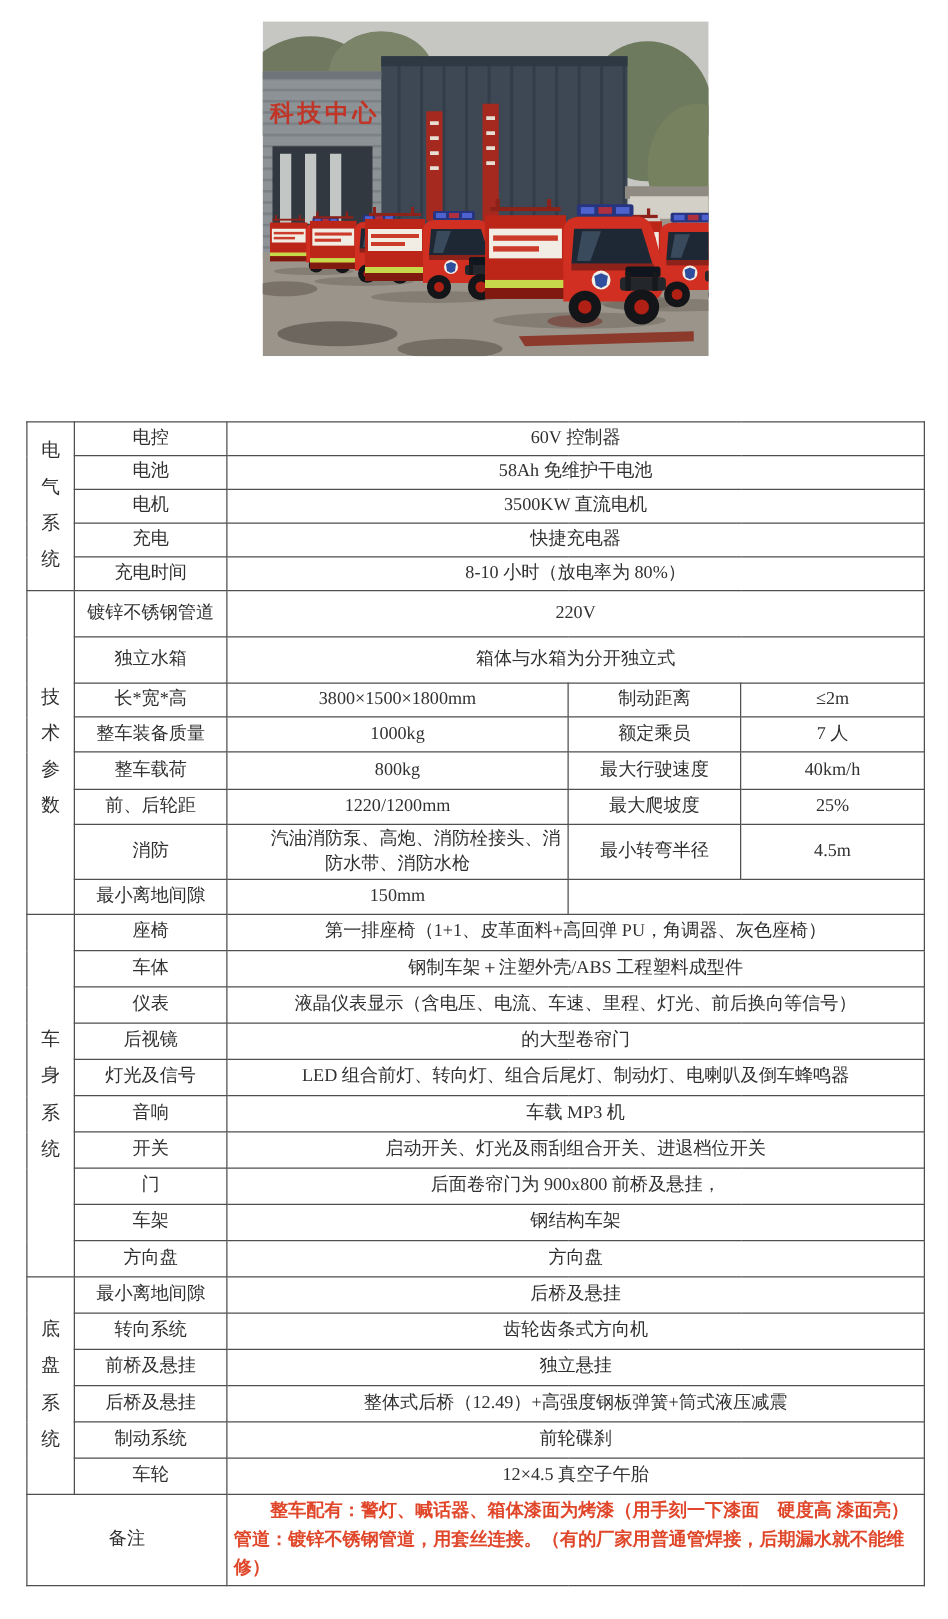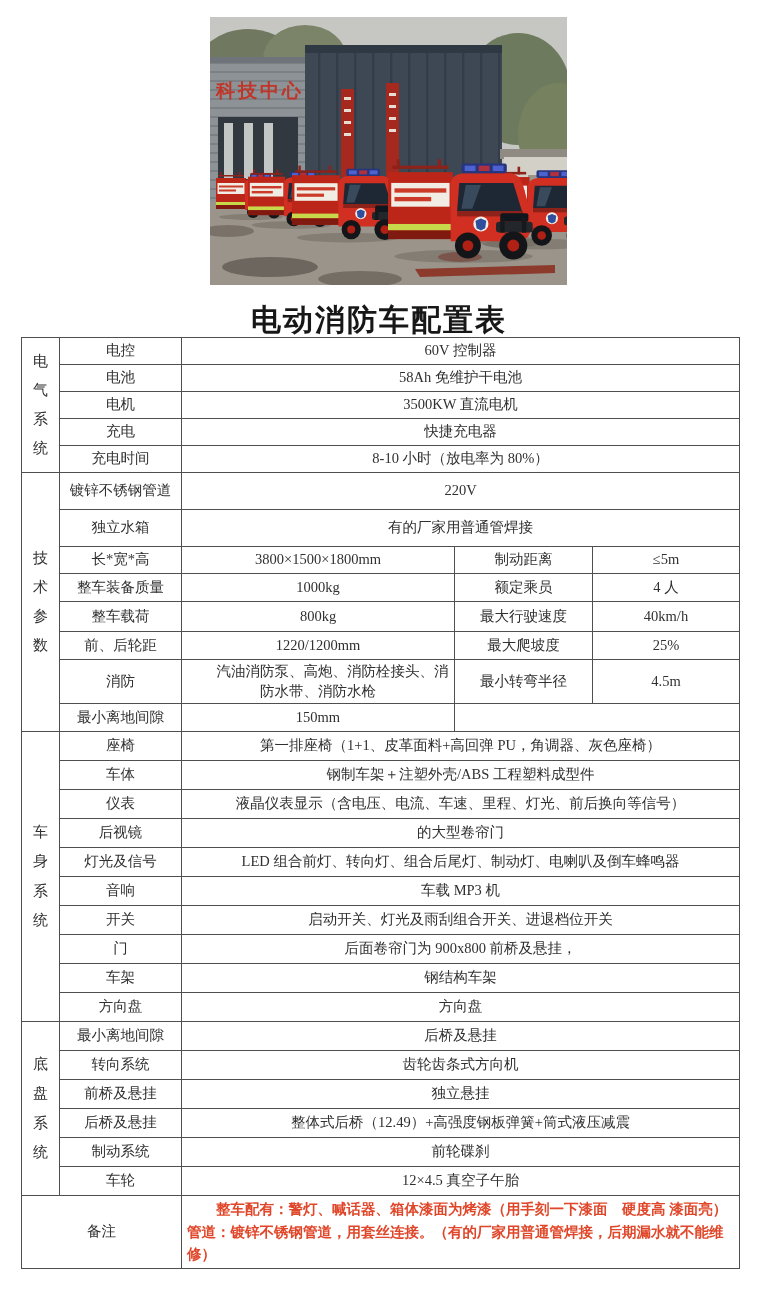--- a/index.html
+++ b/index.html
@@ -145,21 +145,20 @@
       <g>
         <use href="#truck" transform="translate(6,154) scale(0.5)"></use>
         <use href="#truck" transform="translate(38,151) scale(0.62)"></use>
         <use href="#truck" transform="translate(82,147) scale(0.8)"></use>
         <use href="#truck" transform="translate(268,148) scale(0.86)"></use>
         <use href="#truck" transform="translate(178,140) scale(1.08)"></use>
       </g>
     </svg>
   </div>
 
-  <h1 class="title">电动消防车配置表</h1>
 
   <table class="spec">
     <colgroup>
       <col style="width:38px">
         <col style="width:122px">
         <col style="width:273px">
         <col style="width:138px">
         <col style="width:147px">
     </colgroup>
     <tbody>
@@ -190,33 +189,33 @@
 
       <tr class="h37">
         <td class="c-sec" rowspan="8">
             <div class="vtext">技术参数</div>
           </td>
         <td>镀锌不锈钢管道</td>
         <td colspan="3">220V</td>
       </tr>
       <tr class="h37">
         <td>独立水箱</td>
-        <td colspan="3">有的厂家用普通管焊接</td>
+        <td colspan="3">箱体与水箱为分开独立式</td>
       </tr>
       <tr class="h27">
         <td>长*宽*高</td>
         <td>3800×1500×1800mm</td>
         <td>制动距离</td>
-        <td>≤5m</td>
+        <td>≤2m</td>
       </tr>
       <tr class="h28">
         <td>整车装备质量</td>
         <td>1000kg</td>
         <td>额定乘员</td>
-        <td>4 人</td>
+        <td>7 人</td>
       </tr>
       <tr class="h30">
         <td>整车载荷</td>
         <td>800kg</td>
         <td>最大行驶速度</td>
         <td>40km/h</td>
       </tr>
       <tr class="h28">
         <td>前、后轮距</td>
         <td>1220/1200mm</td>

